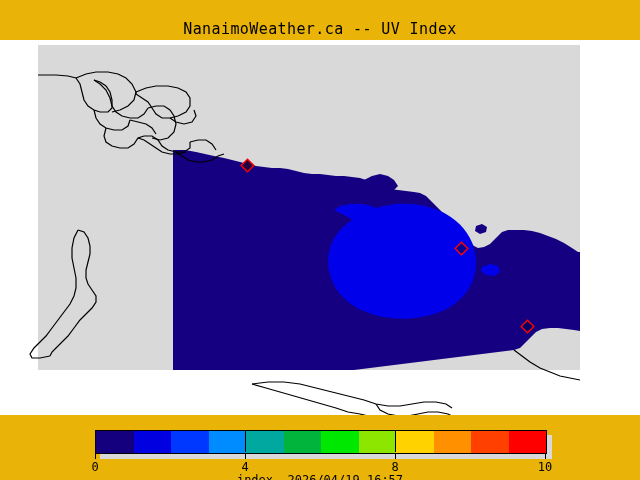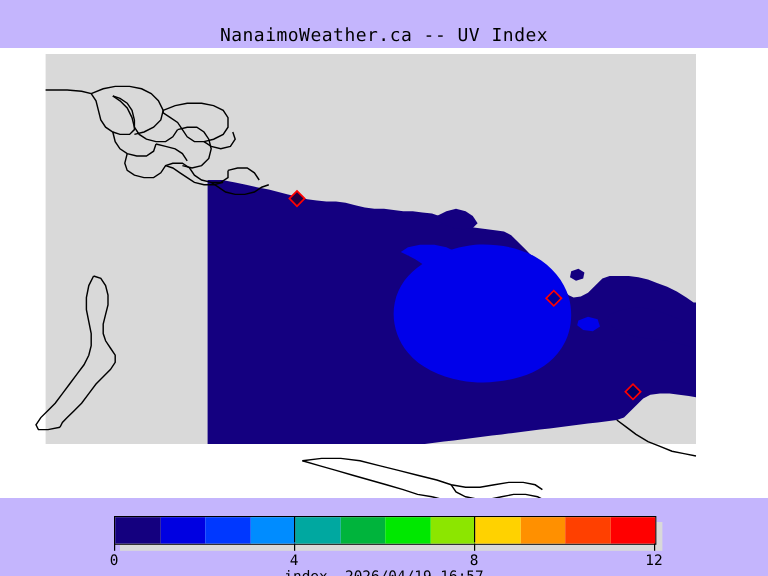--- a/index.html
+++ b/index.html
@@ -10,21 +10,21 @@
   body {
     width: 640px;
     height: 480px;
     overflow: hidden;
     font-family: "DejaVu Sans Mono", "Liberation Mono", monospace;
   }
   #stage {
     position: relative;
     width: 640px;
     height: 480px;
-    background: #c4b5fd;
+    background: #eab308;
   }
 
   
   #title {
     position: absolute;
     left: 0;
     top: 20px;
     width: 640px;
     text-align: center;
     font-size: 15px;
@@ -301,18 +301,18 @@
         <div class="cb-tick" style="left: 150px;"></div>
         <div class="cb-tick-inner" style="left: 150px;"></div>
         <div class="cb-tick" style="left: 300px;"></div>
         <div class="cb-tick-inner" style="left: 300px;"></div>
         <div class="cb-tick" style="left: 450px;"></div>
       </div>
     <div id="colorbar-labels">
         <div class="cb-label" style="left: 95px;">0</div>
         <div class="cb-label" style="left: 245px;">4</div>
         <div class="cb-label" style="left: 395px;">8</div>
-        <div class="cb-label" style="left: 545px;">12</div>
+        <div class="cb-label" style="left: 545px;">10</div>
       </div>
     <div id="cb-caption">index  2026/04/19 16:57</div>
   </div>
 
 </div>
 
 </body></html>

